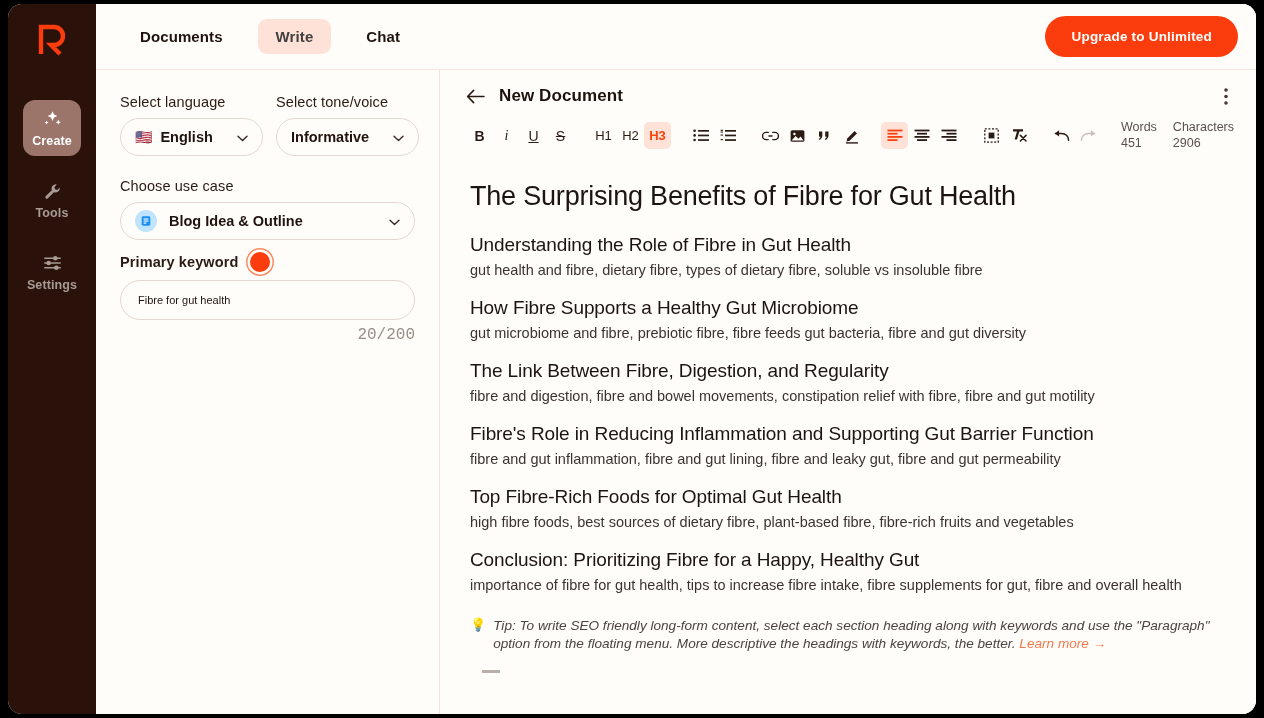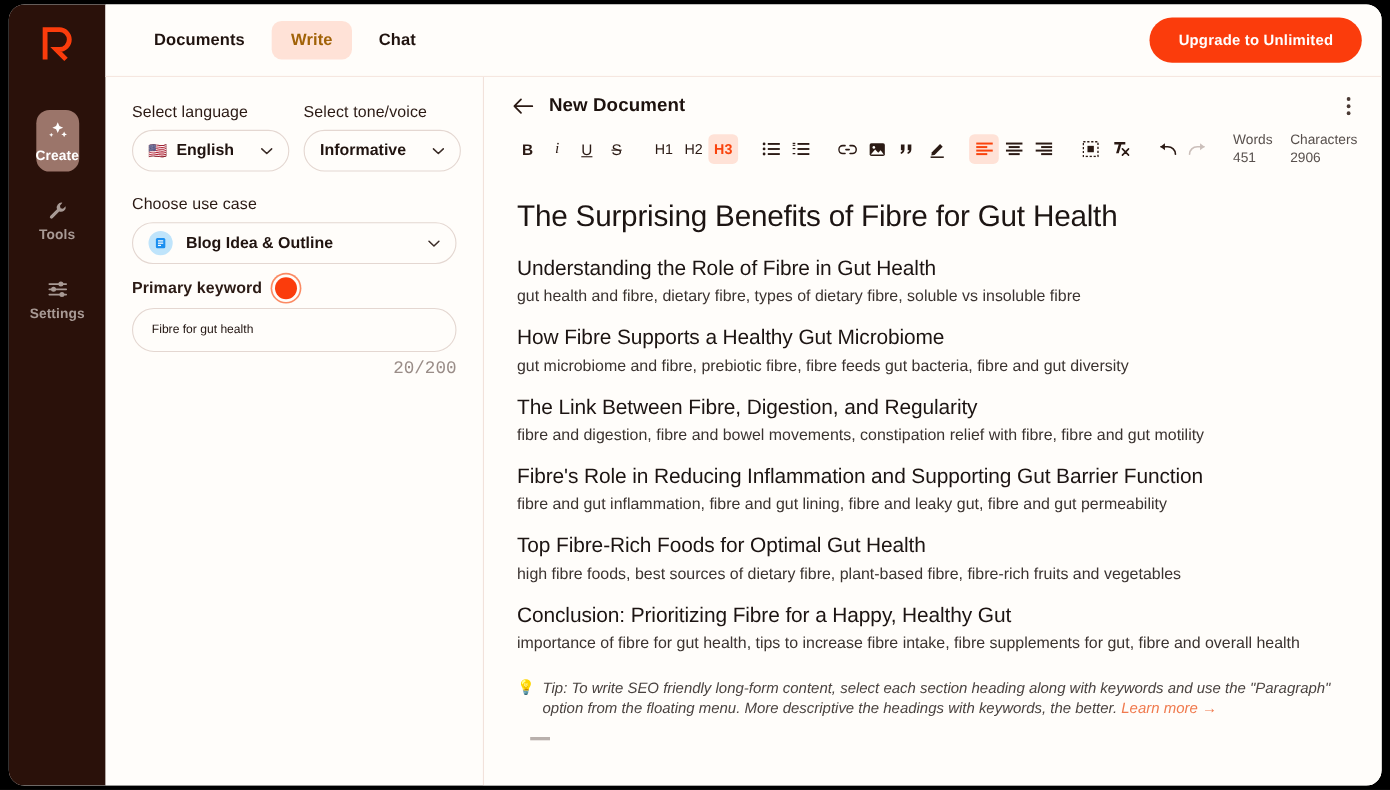--- a/index.html
+++ b/index.html
@@ -32,21 +32,21 @@
     padding-top: 14px;
   }
   .logo {
     width: 44px; height: 44px;
     display: flex; align-items: center; justify-content: center;
     margin-bottom: 38px;
   }
   .logo svg { display:block; }
 
   .nav-item {
-    width: 39px;
+    width: 58px;
     border-radius: 12px;
     padding: 9px 0 8px 0;
     display: flex;
     flex-direction: column;
     align-items: center;
     gap: 5px;
     margin-bottom: 16px;
     cursor: pointer;
   }
   .nav-item.active { background: #9b756a; }
@@ -71,31 +71,31 @@
   
   .topbar {
     height: 66px;
     flex: 0 0 66px;
     display: flex;
     align-items: center;
     padding: 0 18px 0 26px;
     border-bottom: 1px solid #f6e7e0;
     background: #fffdfa;
   }
-  .tabs { display: flex; align-items: flex-start; gap: 6px; }
+  .tabs { display: flex; align-items: flex-start; gap: 17px; }
   .tab {
     font-size: 15px;
     font-weight: bold;
     color: #20130f;
     padding: 9px 18px;
     border-radius: 9px;
     cursor: pointer;
     letter-spacing: .1px;
   }
-  .tab.active { background: #ffe2d7; color: #a16207; }
+  .tab.active { background: #ffe2d7; color: #404040; }
   .upgrade-btn {
     margin-left: auto;
     background: #fb3c0c;
     color: #fff;
     border: none;
     border-radius: 22px;
     padding: 13px 26px;
     font-size: 13.5px;
     font-weight: bold;
     font-family: "Liberation Sans", sans-serif;

